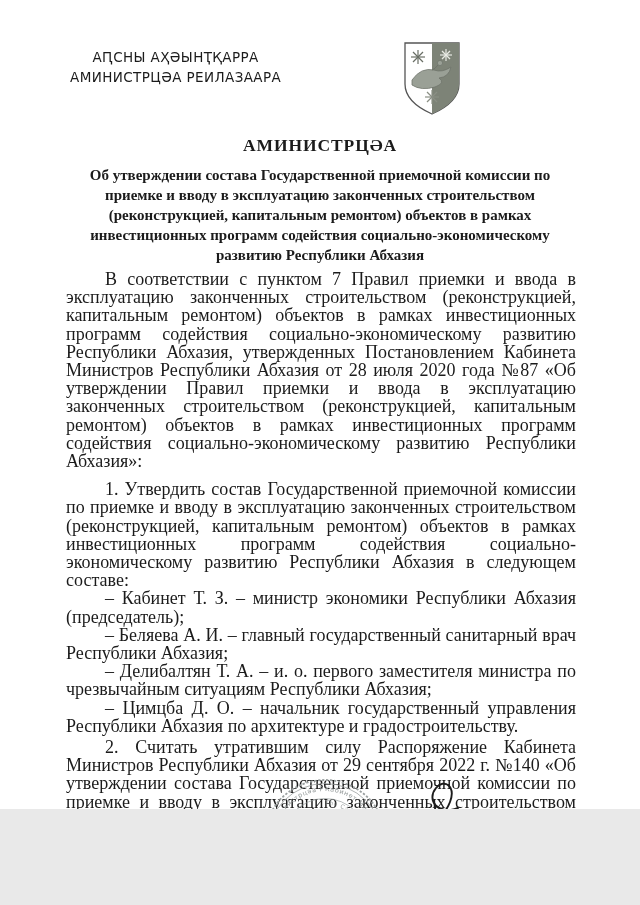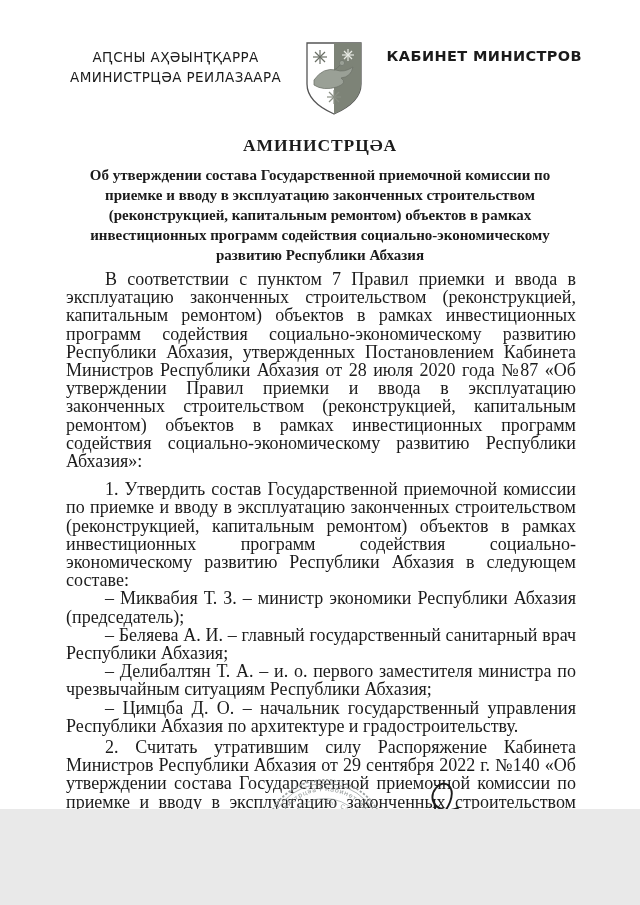--- a/index.html
+++ b/index.html
@@ -94,31 +94,30 @@
         <g stroke="#8a8f84" stroke-width="1.2">
           <line x1="31" y1="50" x2="31" y2="64"></line>
             <line x1="24" y1="57" x2="38" y2="57"></line>
           <line x1="26" y1="52" x2="36" y2="62"></line>
             <line x1="36" y1="52" x2="26" y2="62"></line>
         </g>
       </svg>
     </div>
 
     <div class="hdr-right">
-      <div>КАБИНЕТ МИНИСТРОВ</div>
     </div>
   </header>
 
   <h1 class="doc-title">АМИНИСТРЦӘА</h1>
   <h2 class="doc-subject">Об утверждении состава Государственной приемочной комиссии по приемке и вводу в эксплуатацию законченных строительством (реконструкцией, капитальным ремонтом) объектов в рамках инвестиционных программ содействия социально-экономическому развитию Республики Абхазия</h2>
 
   <main class="doc-body">
     <p>В соответствии с пунктом 7 Правил приемки и ввода в эксплуатацию законченных строительством (реконструкцией, капитальным ремонтом) объектов в рамках инвестиционных программ содействия социально-экономическому развитию Республики Абхазия, утвержденных Постановлением Кабинета Министров Республики Абхазия от 28 июля 2020 года №87 «Об утверждении Правил приемки и ввода в эксплуатацию законченных строительством (реконструкцией, капитальным ремонтом) объектов в рамках инвестиционных программ содействия социально-экономическому развитию Республики Абхазия»:</p>
     <p class="gap-before">1. Утвердить состав Государственной приемочной комиссии по приемке и вводу в эксплуатацию законченных строительством (реконструкцией, капитальным ремонтом) объектов в рамках инвестиционных программ содействия социально-экономическому развитию Республики Абхазия в следующем составе:</p>
-    <p>– Миквабия Т. З. – министр экономики Республики Абхазия (председатель);</p>
+    <p>– Кабинет Т. З. – министр экономики Республики Абхазия (председатель);</p>
     <p>– Беляева А. И. – главный государственный санитарный врач Республики Абхазия;</p>
     <p>– Делибалтян Т. А. – и. о. первого заместителя министра по чрезвычайным ситуациям Республики Абхазия;</p>
     <p>– Цимцба Д. О. – начальник государственный управления Республики Абхазия по архитектуре и градостроительству.</p>
     <p class="gap-before-sm">2. Считать утратившим силу Распоряжение Кабинета Министров Республики Абхазия от 29 сентября 2022 г. №140 «Об утверждении состава Государственной приемочной комиссии по приемке и вводу в эксплуатацию законченных строительством (реконструкцией, капитальным ремонтом) объектов в рамках инвестиционных программ содействия социально-экономическому развитию Республики Абхазия» (с изменениями от 11.11.2022 г. №165).</p>
   </main>
 
   <div class="pm-label">Премьер-министр</div>
 
   <div class="seal">
     <svg width="128" height="128" viewBox="0 0 128 128" aria-hidden="true">

